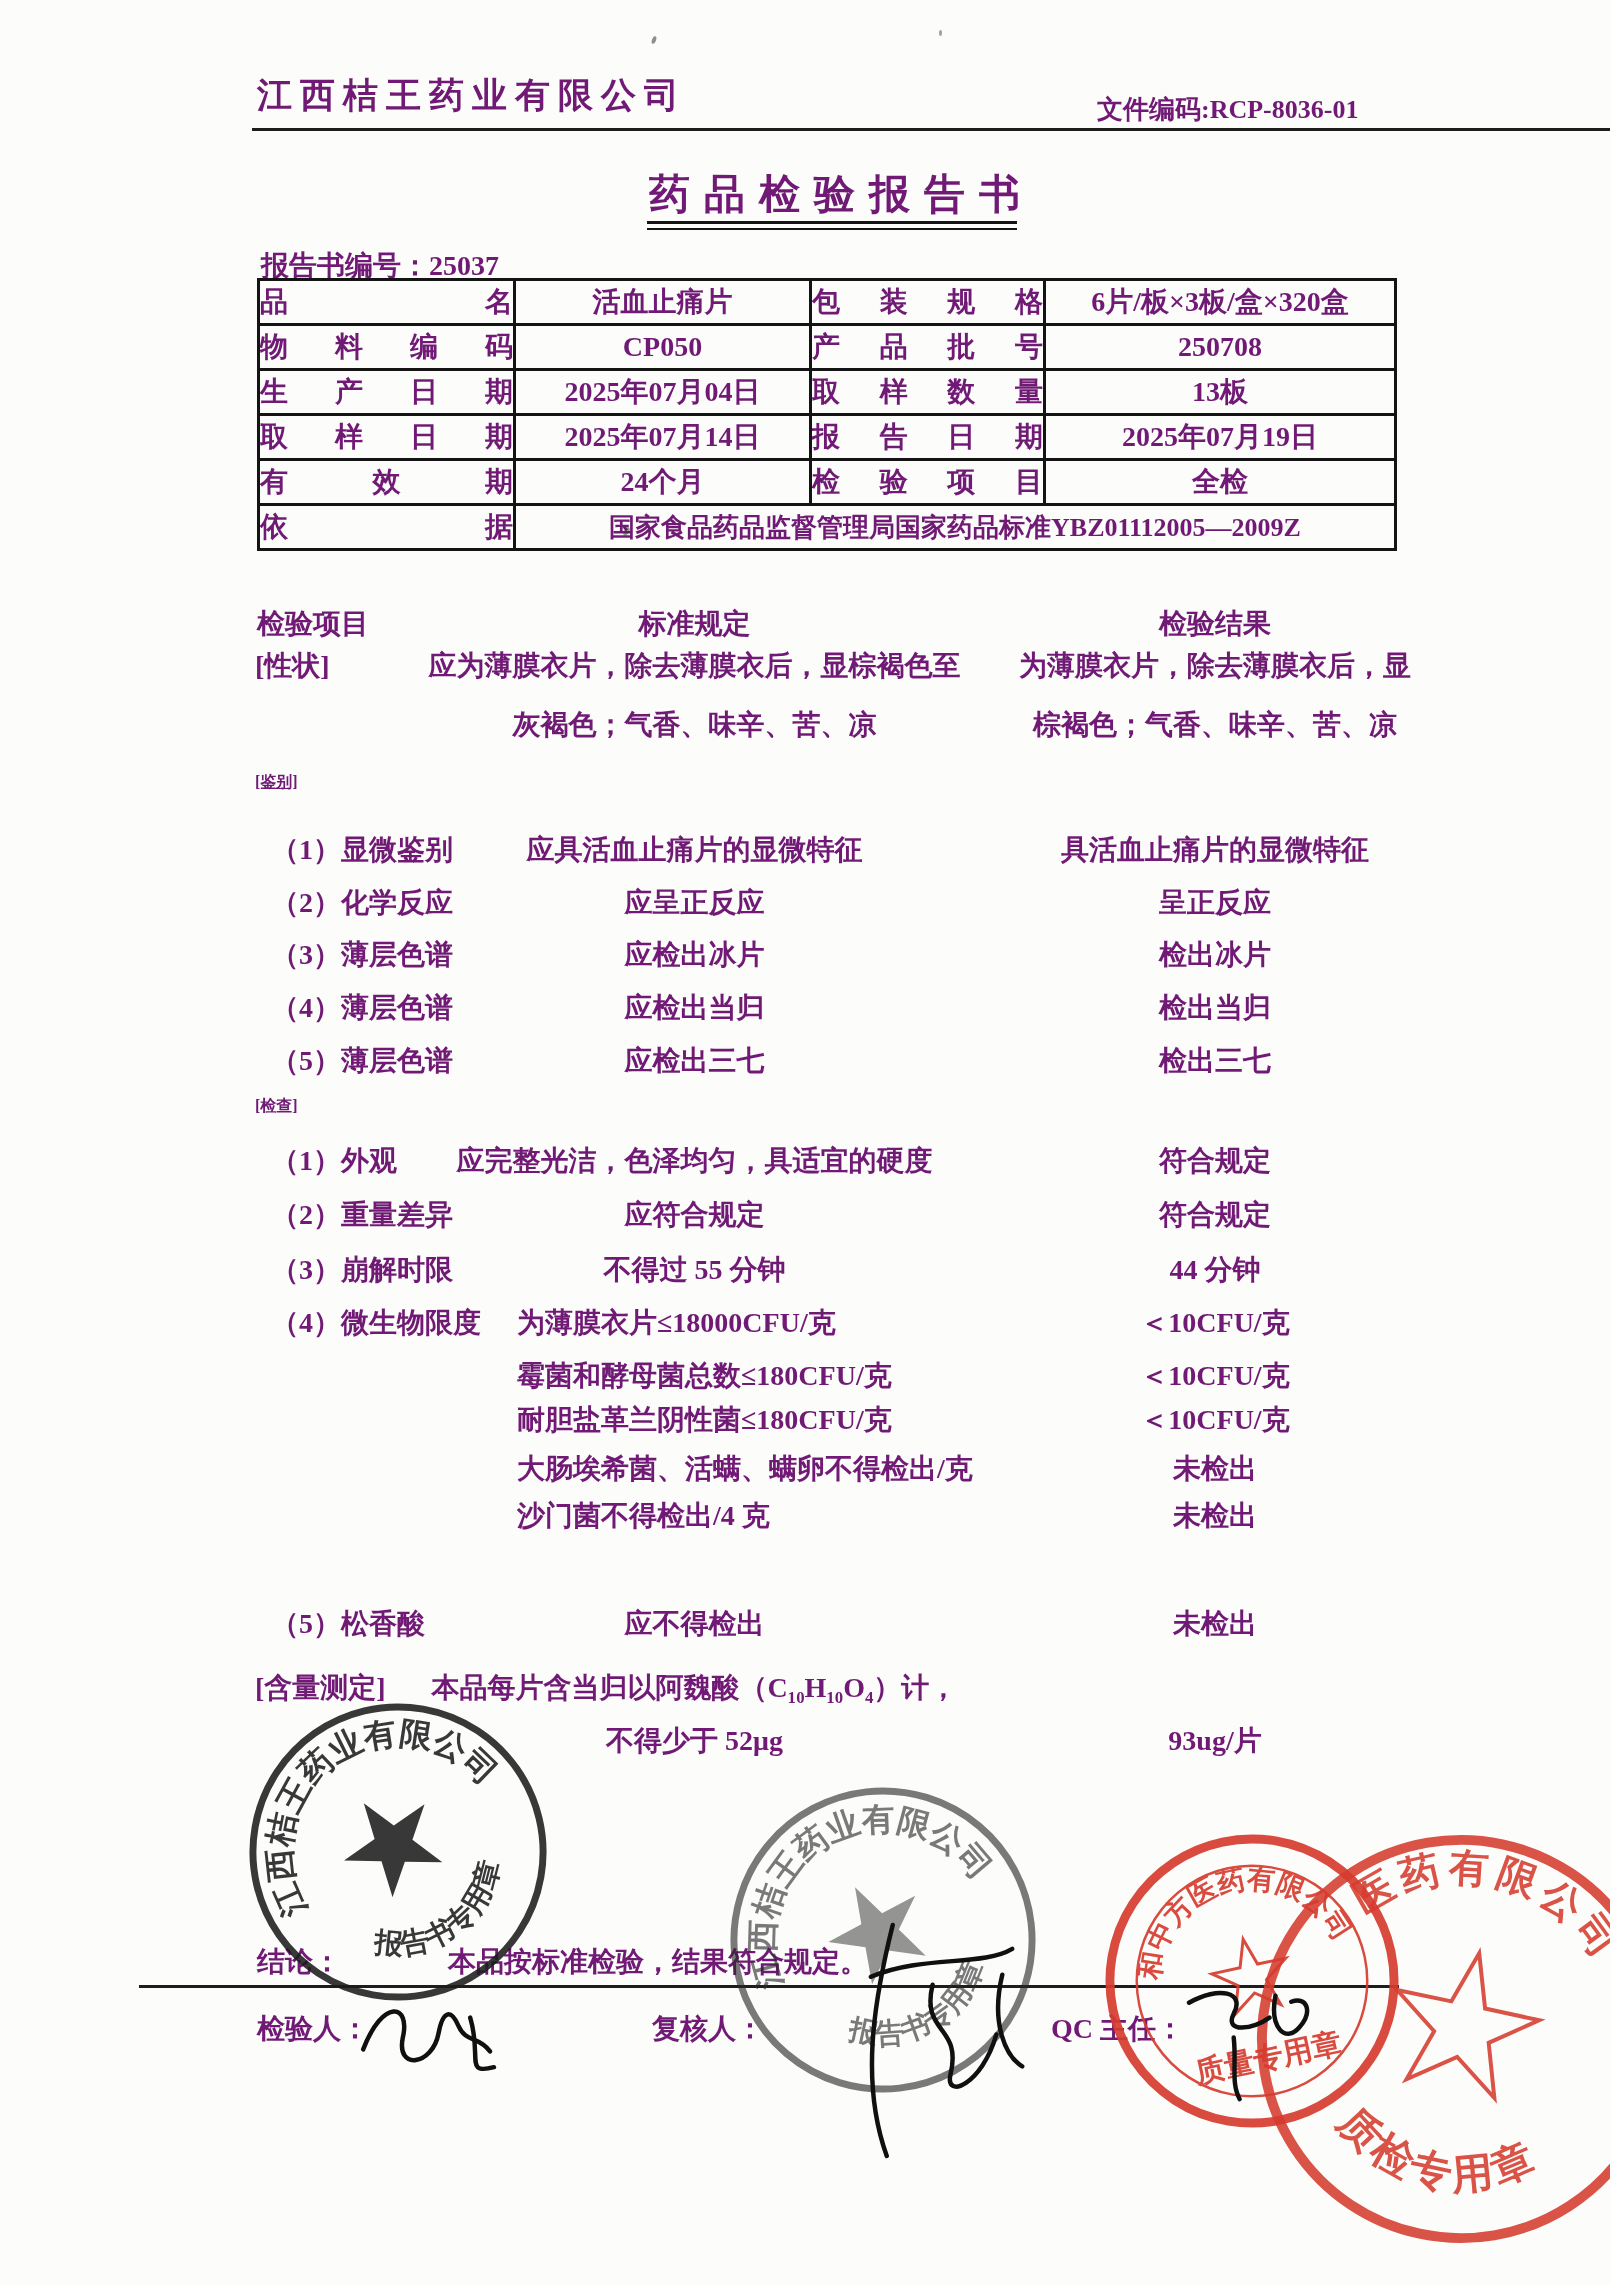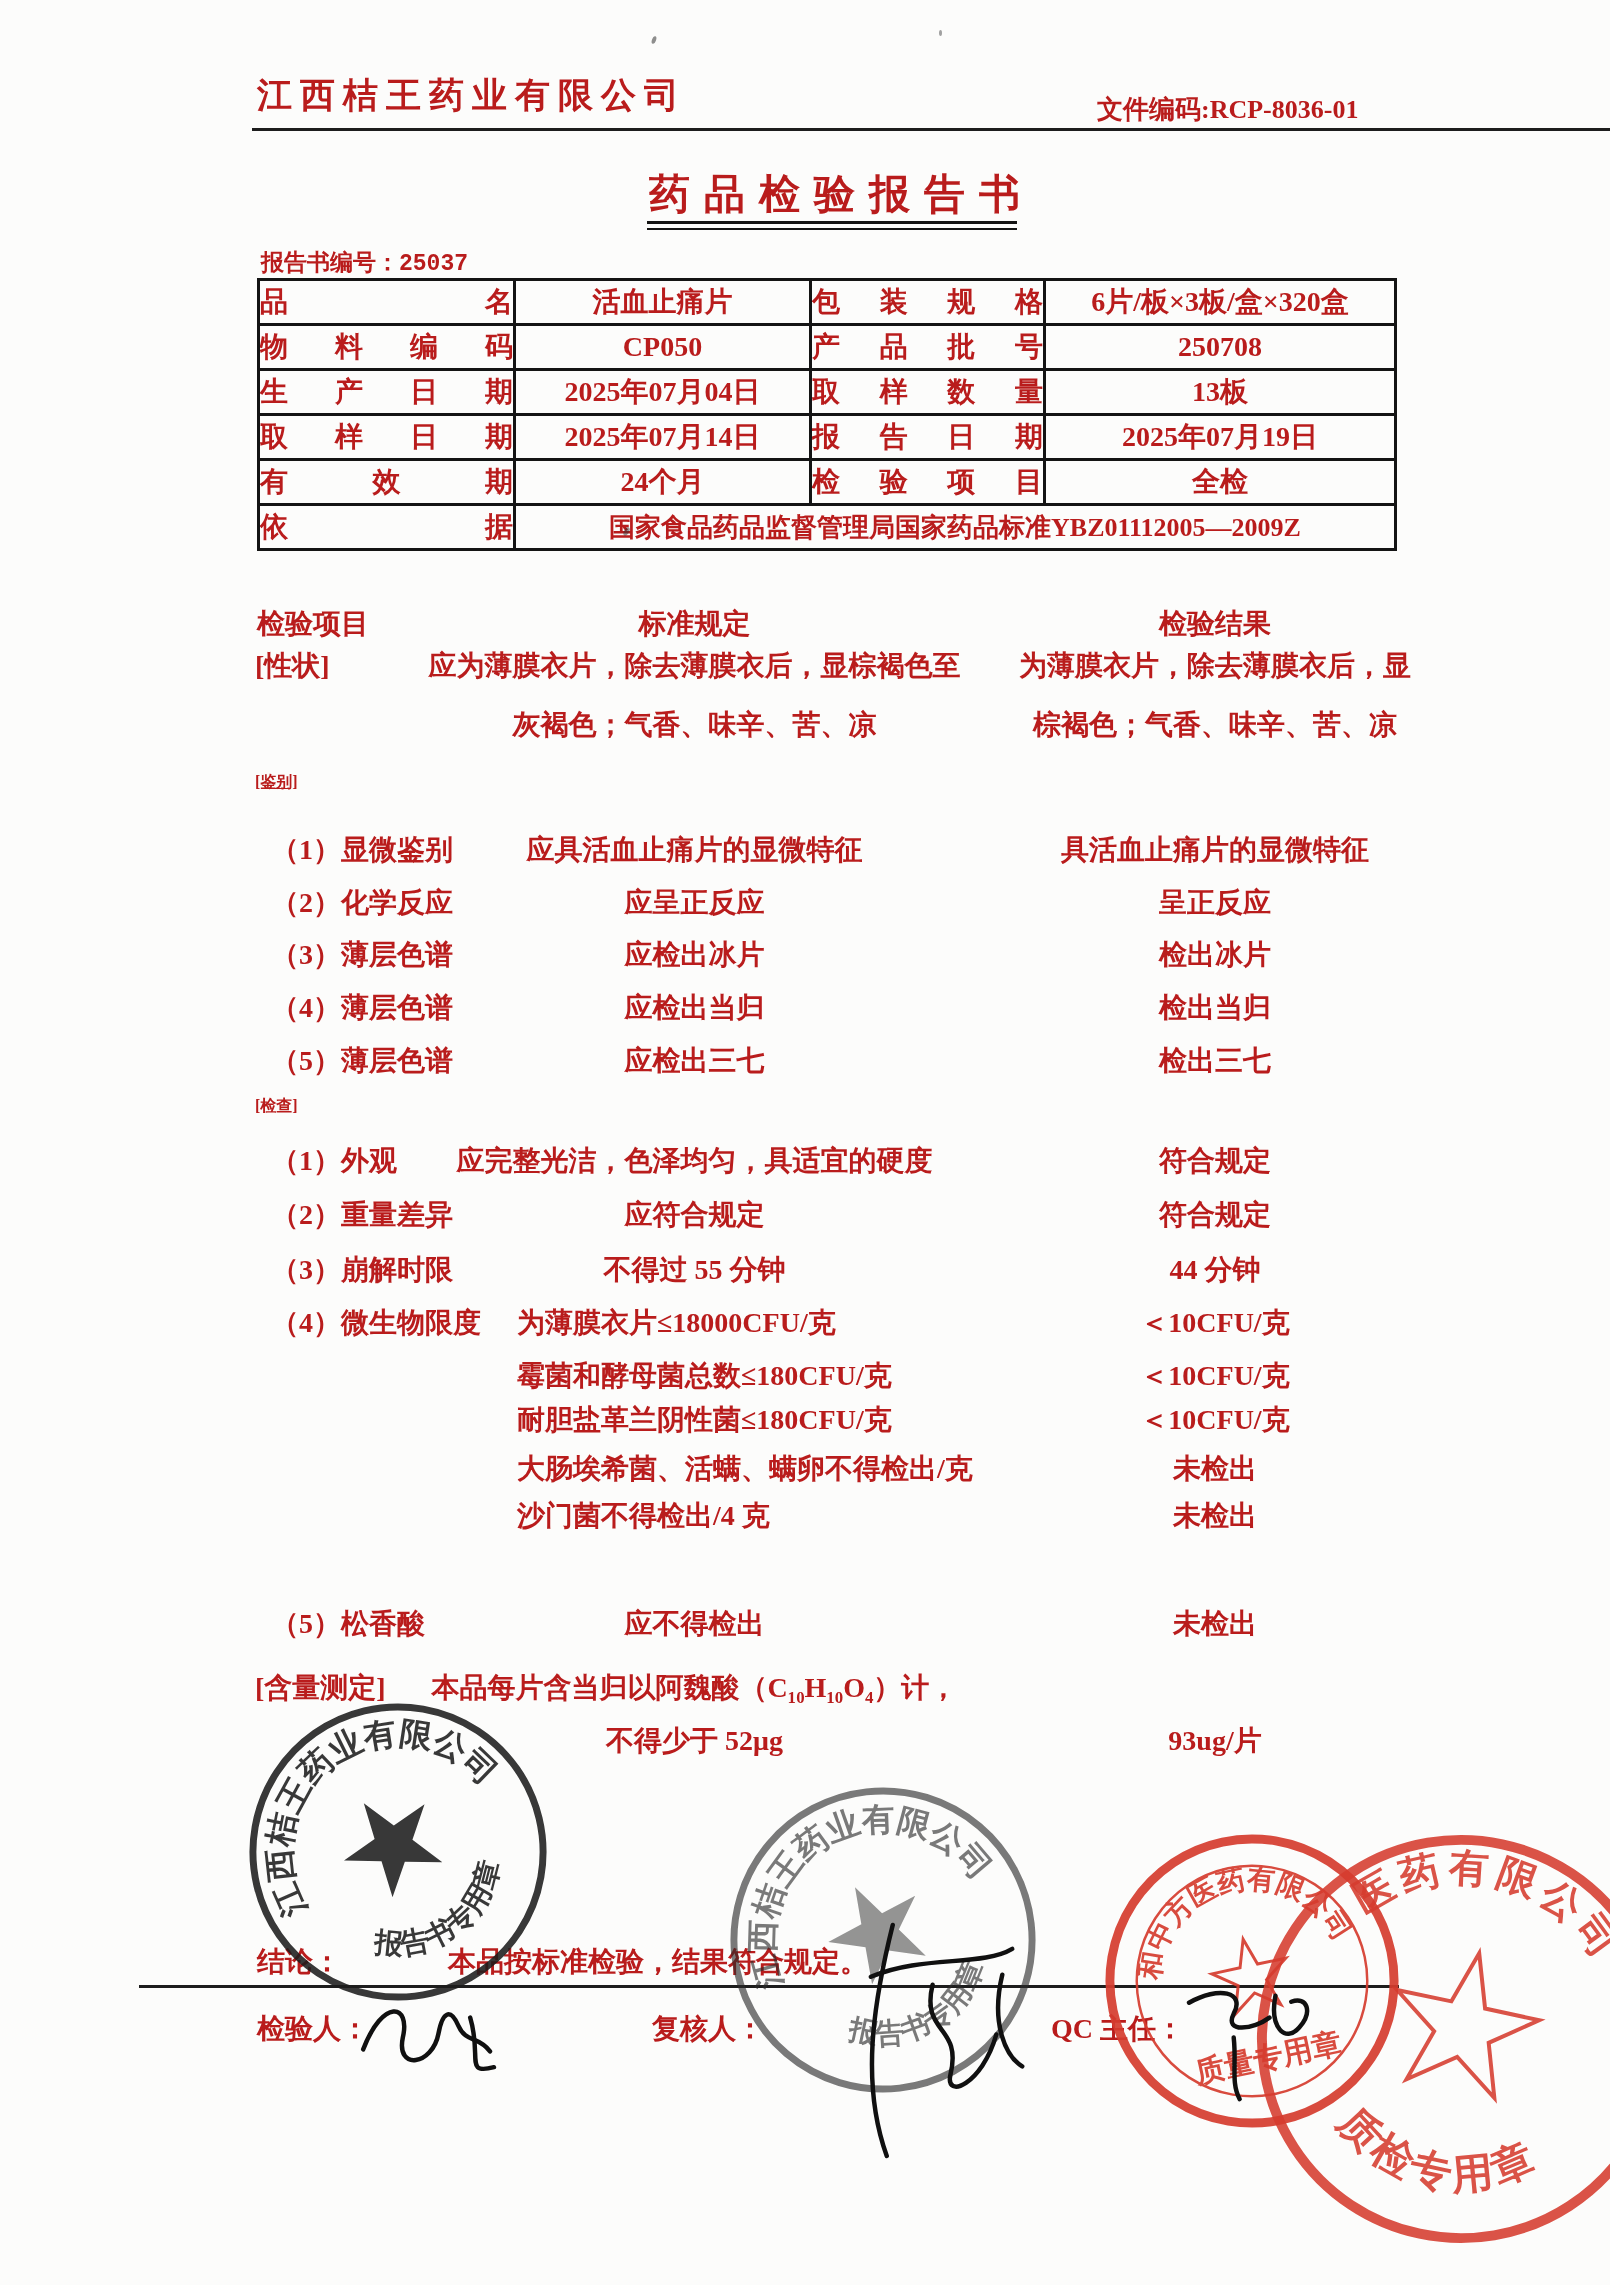--- a/index.html
+++ b/index.html
@@ -3,30 +3,30 @@
 <meta charset="utf-8">
 <style>
   html,body{margin:0;padding:0;background:#e8e8e8;}
   .page{
     position:relative;
     width:1611px;height:2286px;
     margin:0 auto;
     background:#fcfcfb;
     overflow:hidden;
     font-family:"Liberation Serif","DejaVu Serif",serif;
-    color:#b91c1c;
+    color:#701a75;
     font-weight:600;
   }
   .abs{position:absolute;white-space:nowrap;}
   .company{font-size:35px;font-weight:700;letter-spacing:8px;}
   .doccode{font-size:26px;font-weight:700;}
   .hline{background:#1d1d1d;height:3px;}
   .title{font-size:41px;font-weight:700;letter-spacing:14px;}
   .dbl-underline{border-top:3px solid #141414;border-bottom:2px solid #141414;height:4px;}
-  .repno{font-size:23px;font-family:Liberation Mono, monospace;}
+  .repno{font-size:28px;}
 
   table.info{
     border-collapse:collapse;table-layout:fixed;
     font-size:28px;
   }
   table.info td{
     border:3px solid #141414;
     height:42px;padding:0;
     text-align:center;vertical-align:middle;
     overflow:hidden;

